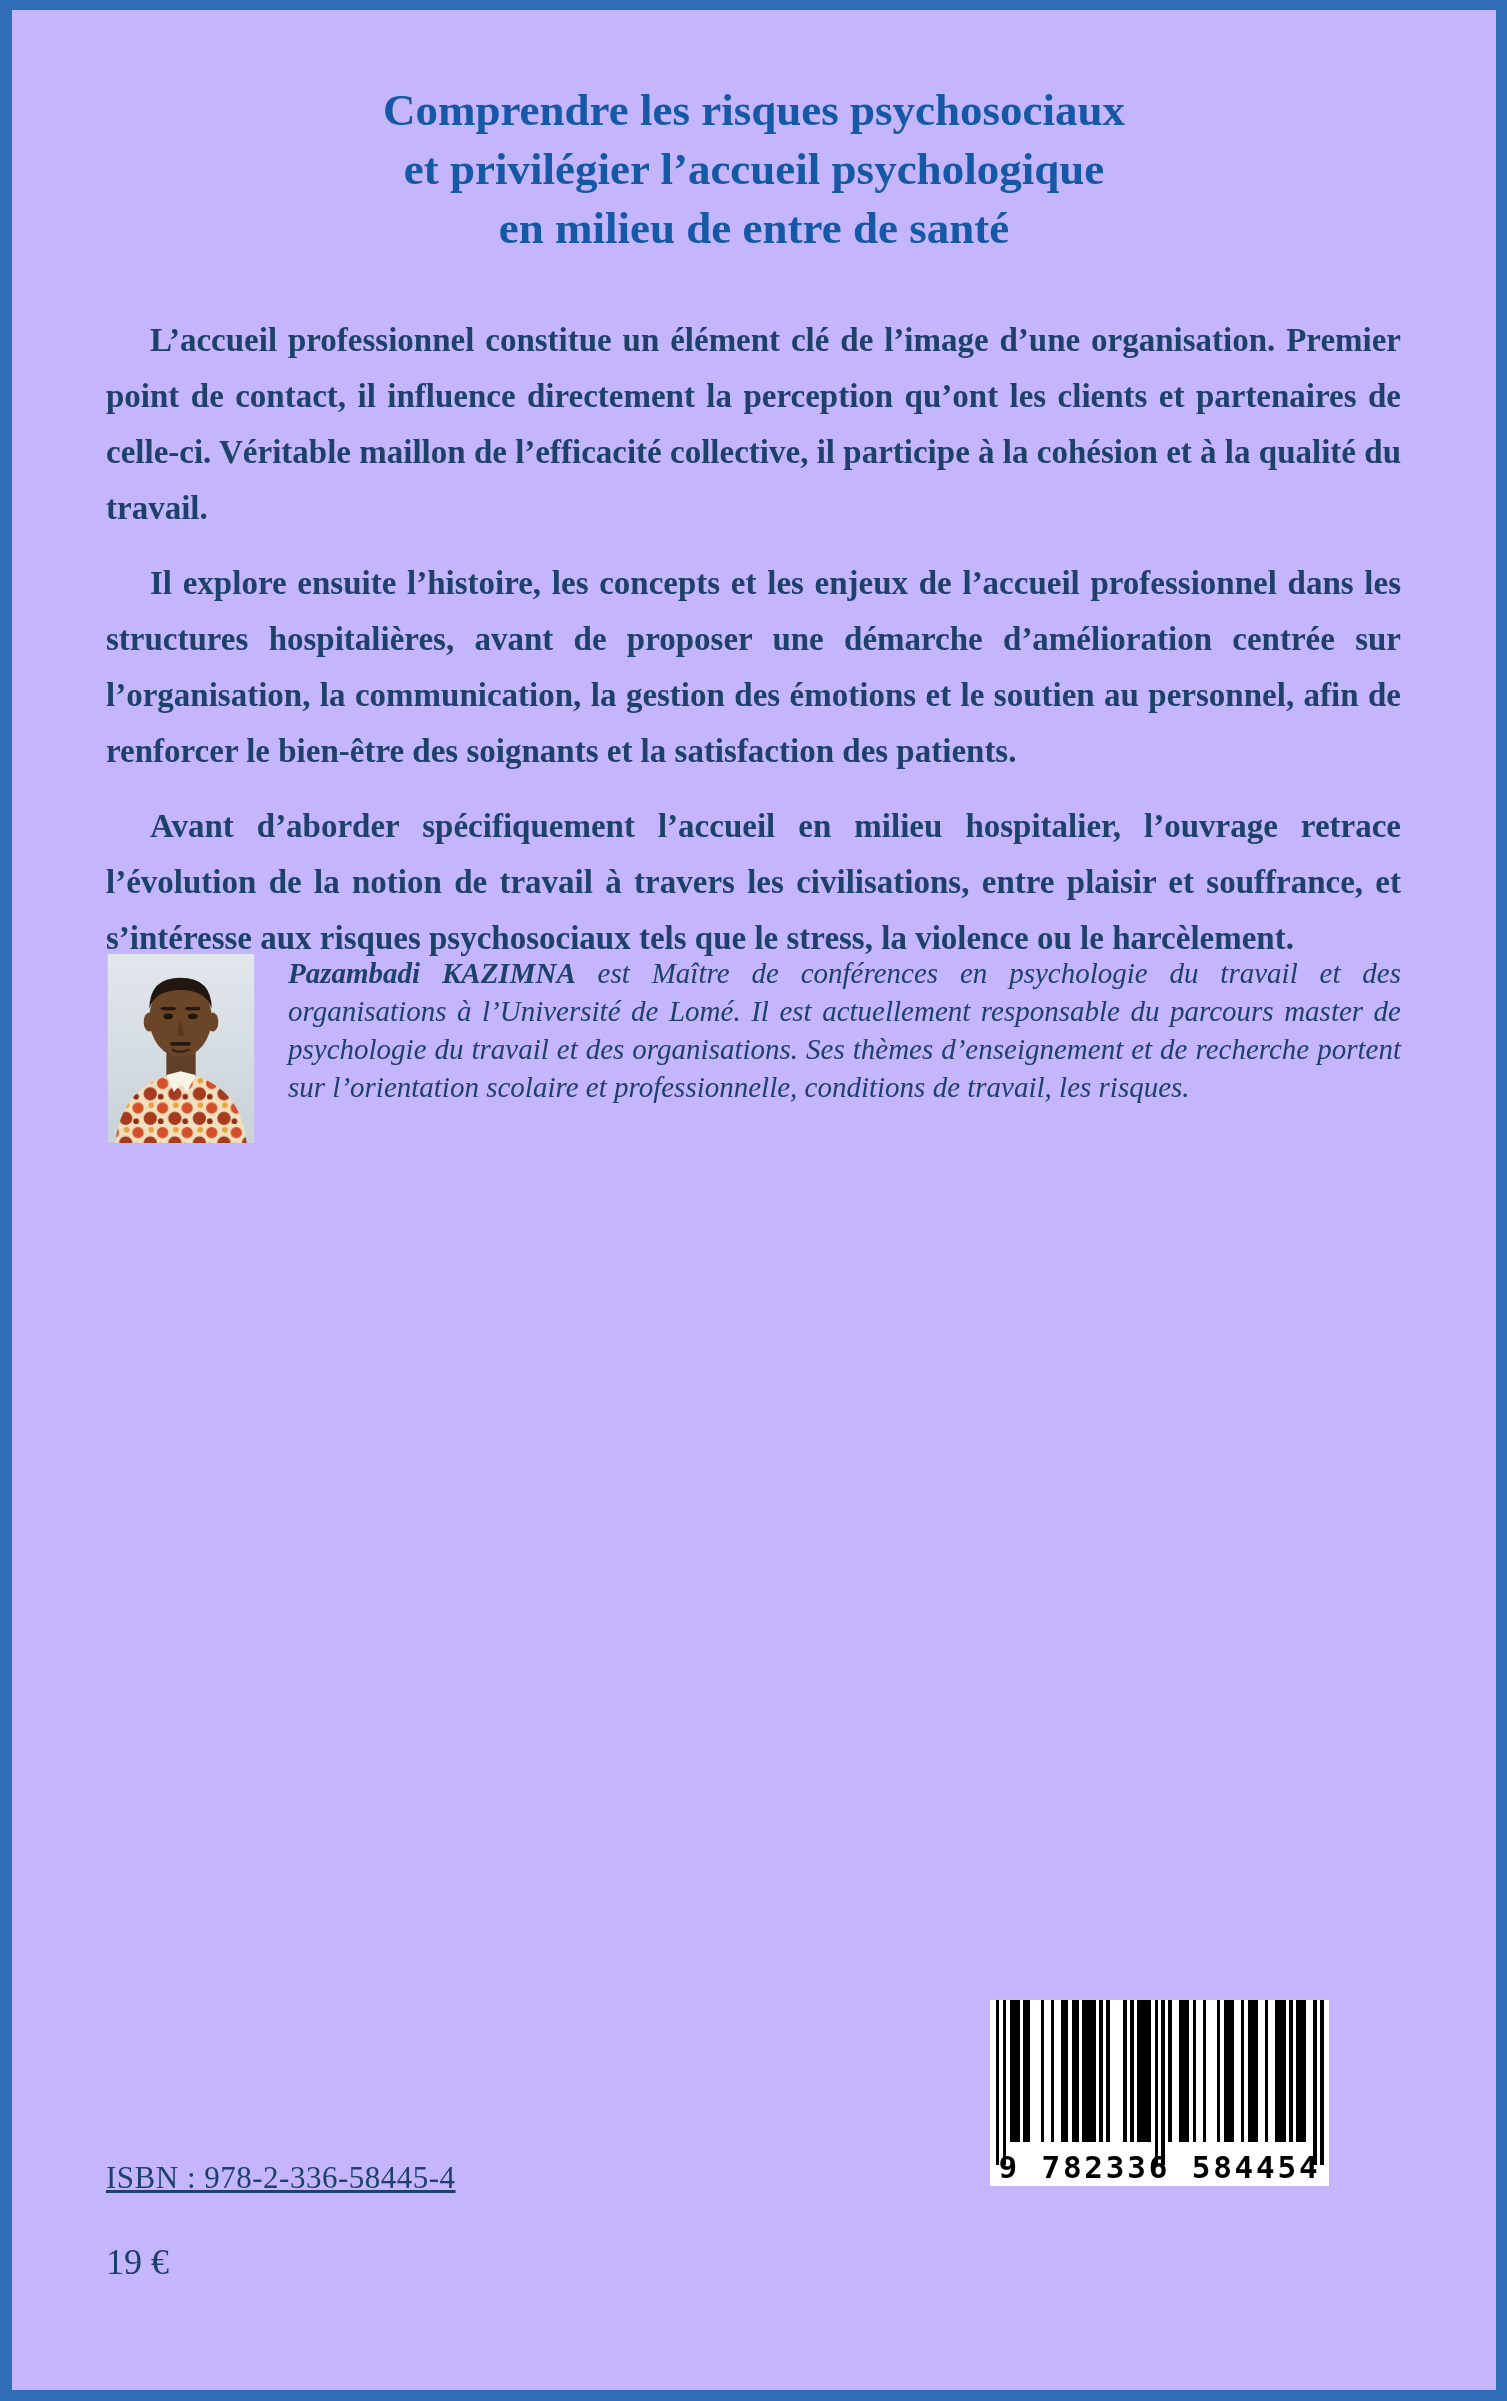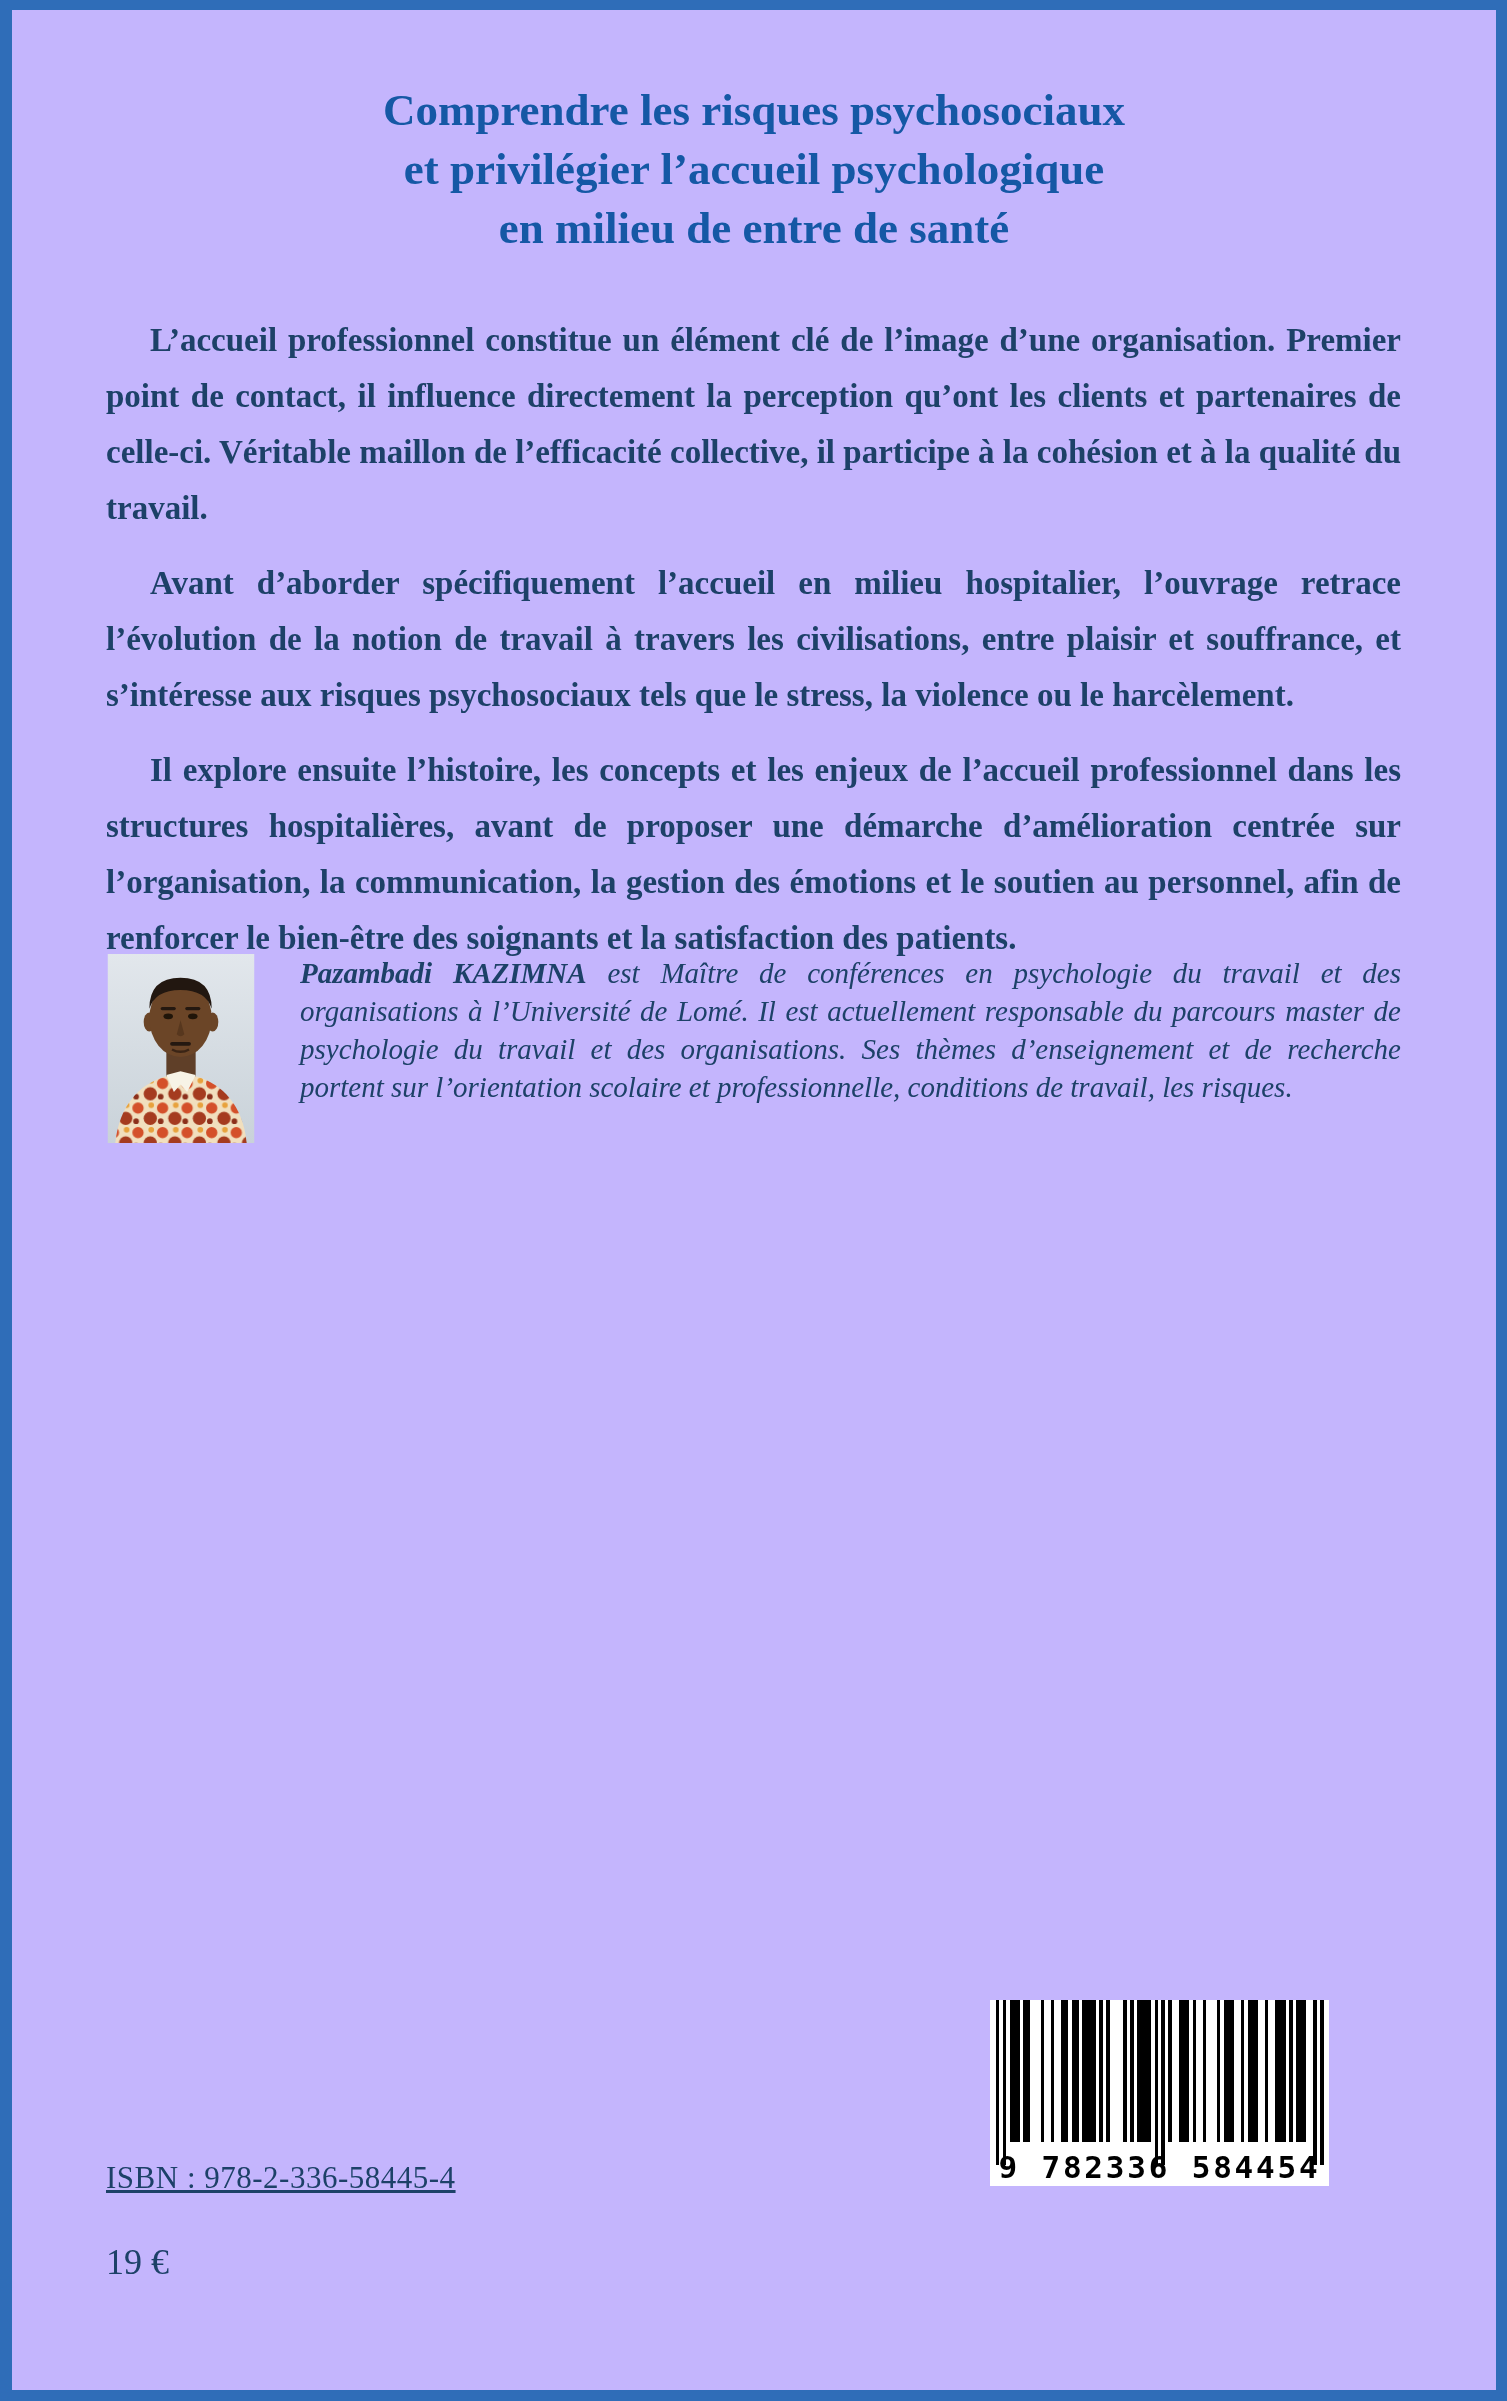--- a/index.html
+++ b/index.html
@@ -49,21 +49,21 @@
     margin: 0 0 19px 0;
     text-indent: 44px;
   }
 
   .author-row {
     position: absolute;
     top: 954px;
     left: 106px;
     right: 107px;
     display: flex;
-    gap: 44px;
+    gap: 32px;
     align-items: flex-start;
   }
   .photo {
     width: 150px;
     height: 189px;
     flex: 0 0 auto;
     display: block;
   }
   .bio {
     margin: 0;
@@ -132,22 +132,22 @@
   <div class="edge edge-right"></div>
 
   <div class="title">
     <div>Comprendre les risques psychosociaux</div>
     <div>et privilégier l’accueil psychologique</div>
     <div>en milieu de entre de santé</div>
   </div>
 
   <div class="paragraphs">
     <p>L’accueil professionnel constitue un élément clé de l’image d’une organisation. Premier point de contact, il influence directement la perception qu’ont les clients et partenaires de celle-ci. Véritable maillon de l’efficacité collective, il participe à la cohésion et à la qualité du travail.</p>
+    <p>Il explore ensuite l’histoire, les concepts et les enjeux de l’accueil professionnel dans les structures hospitalières, avant de proposer une démarche d’amélioration centrée sur l’organisation, la communication, la gestion des émotions et le soutien au personnel, afin de renforcer le bien-être des soignants et la satisfaction des patients.</p>
     <p>Avant d’aborder spécifiquement l’accueil en milieu hospitalier, l’ouvrage retrace l’évolution de la notion de travail à travers les civilisations, entre plaisir et souffrance, et s’intéresse aux risques psychosociaux tels que le stress, la violence ou le harcèlement.</p>
-    <p>Il explore ensuite l’histoire, les concepts et les enjeux de l’accueil professionnel dans les structures hospitalières, avant de proposer une démarche d’amélioration centrée sur l’organisation, la communication, la gestion des émotions et le soutien au personnel, afin de renforcer le bien-être des soignants et la satisfaction des patients.</p>
   </div>
 
   <div class="author-row">
     <svg class="photo" viewBox="0 0 155 200" xmlns="http://www.w3.org/2000/svg" aria-hidden="true">
       <defs>
         <linearGradient id="bgg" x1="0" y1="0" x2="0" y2="1">
           <stop offset="0" stop-color="#e2e7ec"></stop>
           <stop offset="1" stop-color="#c9d2d9"></stop>
         </linearGradient>
         <pattern id="shirtp" width="26" height="26" patternUnits="userSpaceOnUse">

